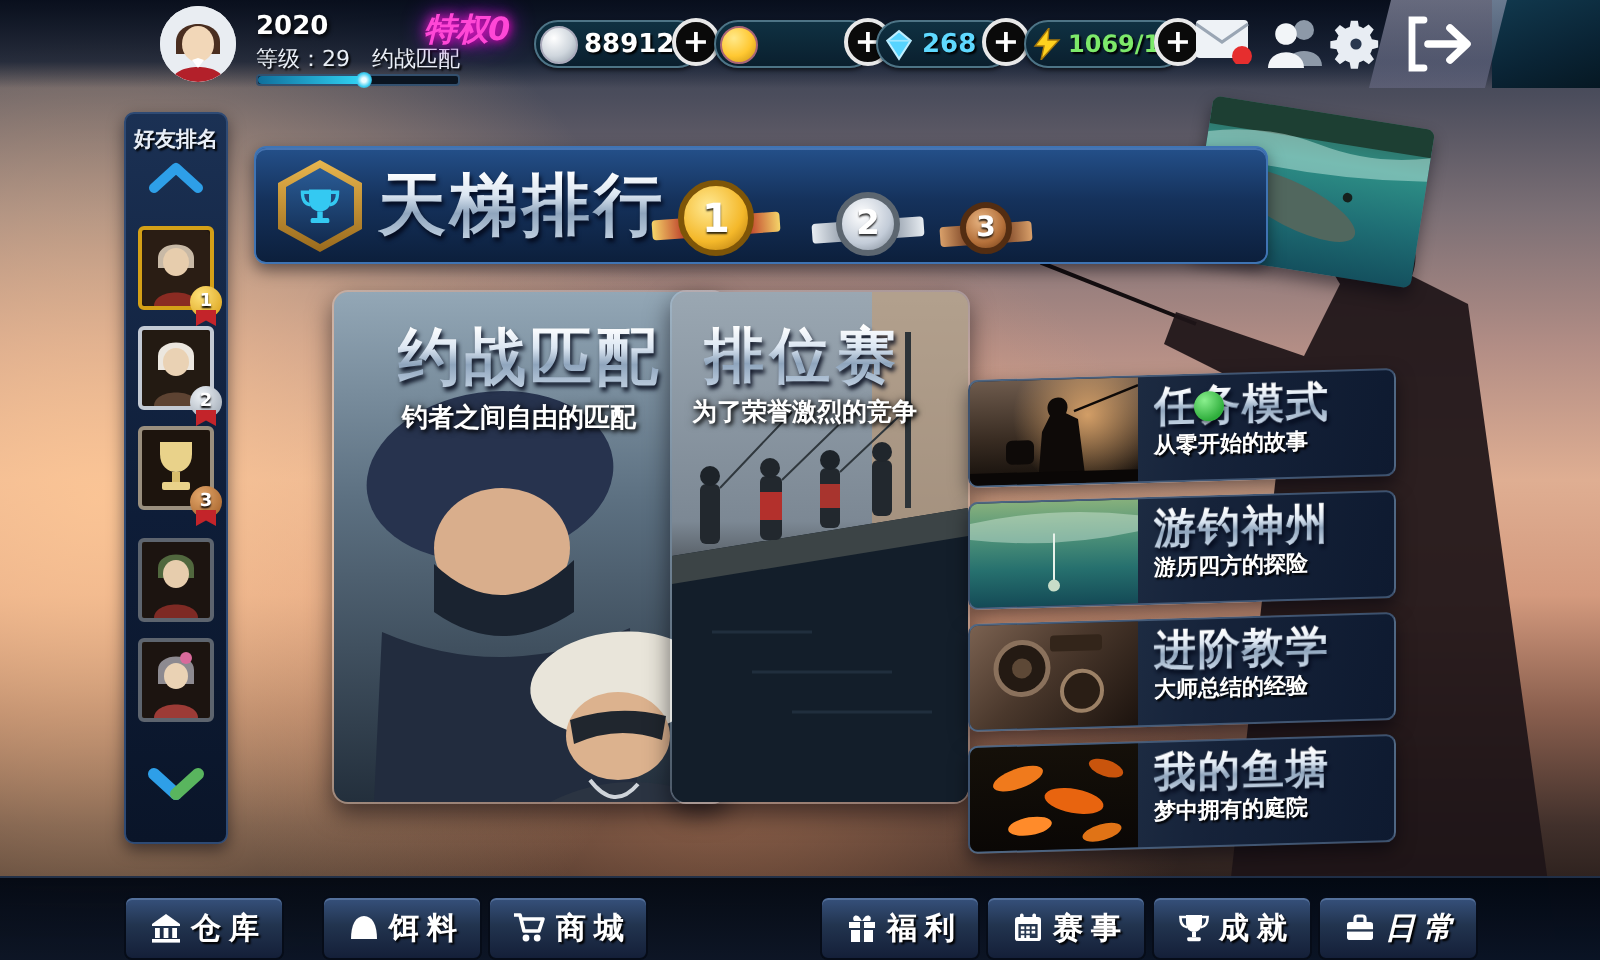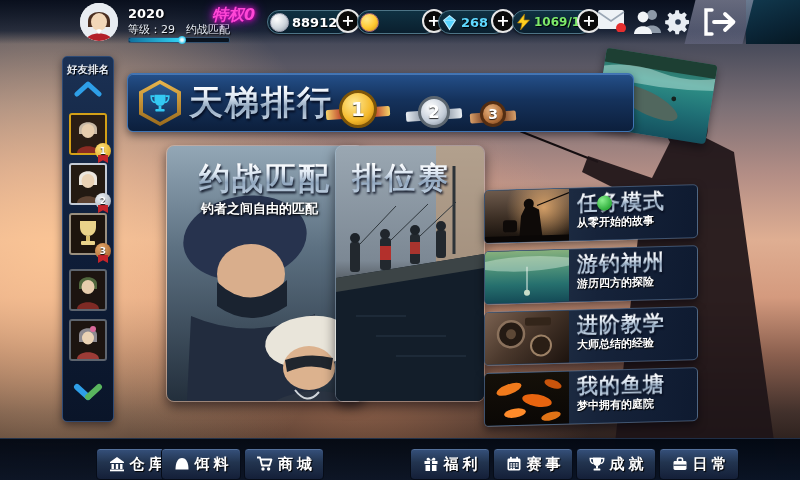--- a/index.html
+++ b/index.html
@@ -344,20 +344,21 @@
     <rect x="44" y="100" width="11" height="14" fill="#b3302c"></rect>
     <rect x="74" y="96" width="10" height="12" fill="#a8342e"></rect>
     <circle cx="19" cy="92" r="5" fill="#1d2329"></circle>
       <circle cx="49" cy="88" r="5" fill="#20262c"></circle>
     <circle cx="79" cy="84" r="5" fill="#1d2329"></circle>
       <circle cx="105" cy="80" r="5" fill="#20262c"></circle>
     <path d="M24 98 L60 60 M55 94 L92 58 M84 90 L120 56" stroke="#30383e" stroke-width="1"></path>
     <path d="M20 170 H70 M40 190 H110 M60 210 H130" stroke="#2a3a4a" stroke-width="1.5" opacity=".6"></path>
   </svg>
   <h2 class="title metal" style="margin:0;left:16px;top:12px;font-size:30px;letter-spacing:3px;">排位赛</h2>
+  <div class="sub" style="left:10px;top:52px;font-size:12.5px;">为了荣誉激烈的竞争</div>
 </section>
 
 <section class="abs scard" style="top:187px;">
   <div class="sphoto" style="background:radial-gradient(circle at 70% 35%,rgba(255,190,120,.75),rgba(255,190,120,0) 55%),linear-gradient(180deg,#6d5a4c 0%,#3a2d23 55%,#120d09 100%);">
     <svg width="84" height="52" viewBox="0 0 84 52">
         <path d="M40 18 C37 13 40 9 44 9 C48 9 50 13 48 17 L54 20 L58 52 L34 52 L36 26 Z" fill="#0e0a08"></path>
         <path d="M52 16 L84 4" stroke="#0e0a08" stroke-width="1.2"></path>
         <rect x="18" y="30" width="14" height="12" rx="3" fill="#0e0a08"></rect>
         <rect x="0" y="46" width="84" height="6" fill="#0a0706"></rect>
       </svg>
@@ -408,21 +409,21 @@
         <ellipse cx="66" cy="44" rx="10" ry="4" fill="#e07316" transform="rotate(-14 66 44)"></ellipse>
       </svg>
   </div>
   <div class="stxt">
     <div class="stitle metal">我的鱼塘</div>
     <div class="ssub">梦中拥有的庭院</div>
   </div>
 </section>
 
 <nav class="abs bottombar">
-  <div class="bbtn" style="left:96px;">
+  <div class="bbtn" style="left:62px;">
     <svg width="16" height="16" viewBox="0 0 16 16">
         <path d="M1 6 L8 1 L15 6 V7 H1 Z" fill="#fff"></path>
         <rect x="2.5" y="8" width="2.4" height="5" fill="#fff"></rect>
         <rect x="6.8" y="8" width="2.4" height="5" fill="#fff"></rect>
         <rect x="11.1" y="8" width="2.4" height="5" fill="#fff"></rect>
         <rect x="1" y="13.5" width="14" height="1.8" fill="#fff"></rect>
       </svg>
     <span class="lbl">仓库</span>
   </div>
   <div class="bbtn" style="left:161px;">
@@ -469,21 +470,21 @@
   </div>
   <div class="bbtn" style="left:576px;">
     <svg width="16" height="16" viewBox="0 0 16 16">
         <path d="M4 1.5 H12 V5 C12 8.2 10.3 10 8 10 C5.7 10 4 8.2 4 5 Z" fill="#fff"></path>
         <path d="M4 2.5 H1.2 C1.2 5.8 2.6 7.4 4.6 7.6 M12 2.5 H14.8 C14.8 5.8 13.4 7.4 11.4 7.6" stroke="#fff" stroke-width="1.3" fill="none"></path>
         <rect x="7" y="10" width="2" height="2.6" fill="#fff"></rect>
         <rect x="4.6" y="12.6" width="6.8" height="2" rx="0.7" fill="#fff"></rect>
       </svg>
     <span class="lbl">成就</span>
   </div>
-  <div class="bbtn" style="left:659px;">
+  <div class="bbtn" style="left:659px;font-style:italic;">
     <svg width="16" height="16" viewBox="0 0 16 16">
         <rect x="1.5" y="5" width="13" height="9" rx="1.4" fill="#fff"></rect>
         <path d="M5.5 5 V3.2 C5.5 2.4 6 2 6.8 2 H9.2 C10 2 10.5 2.4 10.5 3.2 V5" stroke="#fff" stroke-width="1.6" fill="none"></path>
         <rect x="1.5" y="8.6" width="13" height="1.2" fill="#273850"></rect>
       </svg>
     <span class="lbl">日常</span>
   </div>
 </nav>
 
 </body></html>

